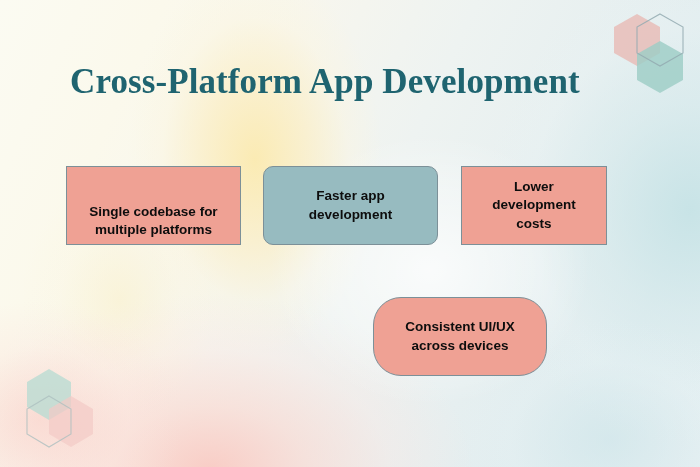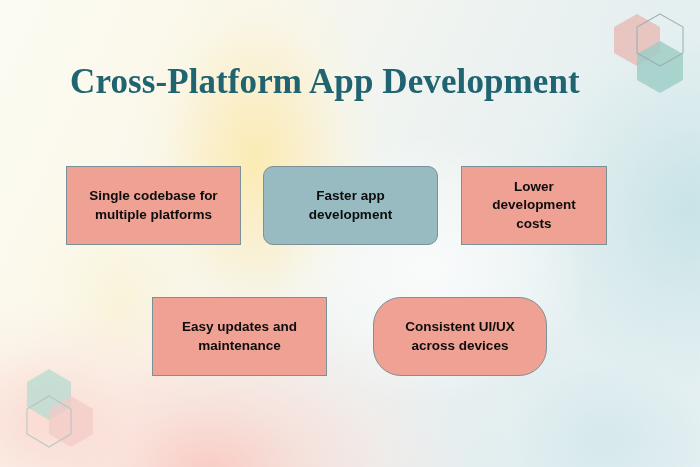--- a/index.html
+++ b/index.html
@@ -118,21 +118,21 @@
     padding: 4px 12px;
     color: #0d0d0d;
     font-family: "Liberation Sans", sans-serif;
     font-weight: 700;
     font-size: 13.5px;
     line-height: 1.38;
   }
   .box-salmon { background-color: #efa194; }
   .box-teal   { background-color: #97bbc0; border-radius: 10px; }
 
-  #box-1 { left: 66px;  top: 166px; width: 175px; height: 79px; }
+  #box-1 { left: 66px;  top: 166px; width: 175px; height: 79px; align-items: flex-end; }
   #box-2 { left: 263px; top: 166px; width: 175px; height: 79px; }
   #box-3 { left: 461px; top: 166px; width: 146px; height: 79px; }
   #box-4 { left: 152px; top: 297px; width: 175px; height: 79px; }
   #box-5 { left: 373px; top: 297px; width: 174px; height: 79px; border-radius: 28px; }
 </style>
 </head>
 <body>
 
 <div id="slide">
 
@@ -174,21 +174,18 @@
   </div>
 
   <div class="box box-teal" id="box-2">
     <span>Faster app development</span>
   </div>
 
   <div class="box box-salmon" id="box-3">
     <span>Lower development costs</span>
   </div>
 
-  <div class="box box-salmon" id="box-4">
-    <span>Easy updates and maintenance</span>
-  </div>
 
   <div class="box box-salmon" id="box-5">
     <span>Consistent UI/UX across devices</span>
   </div>
 
 </div>
 
 </body></html>

